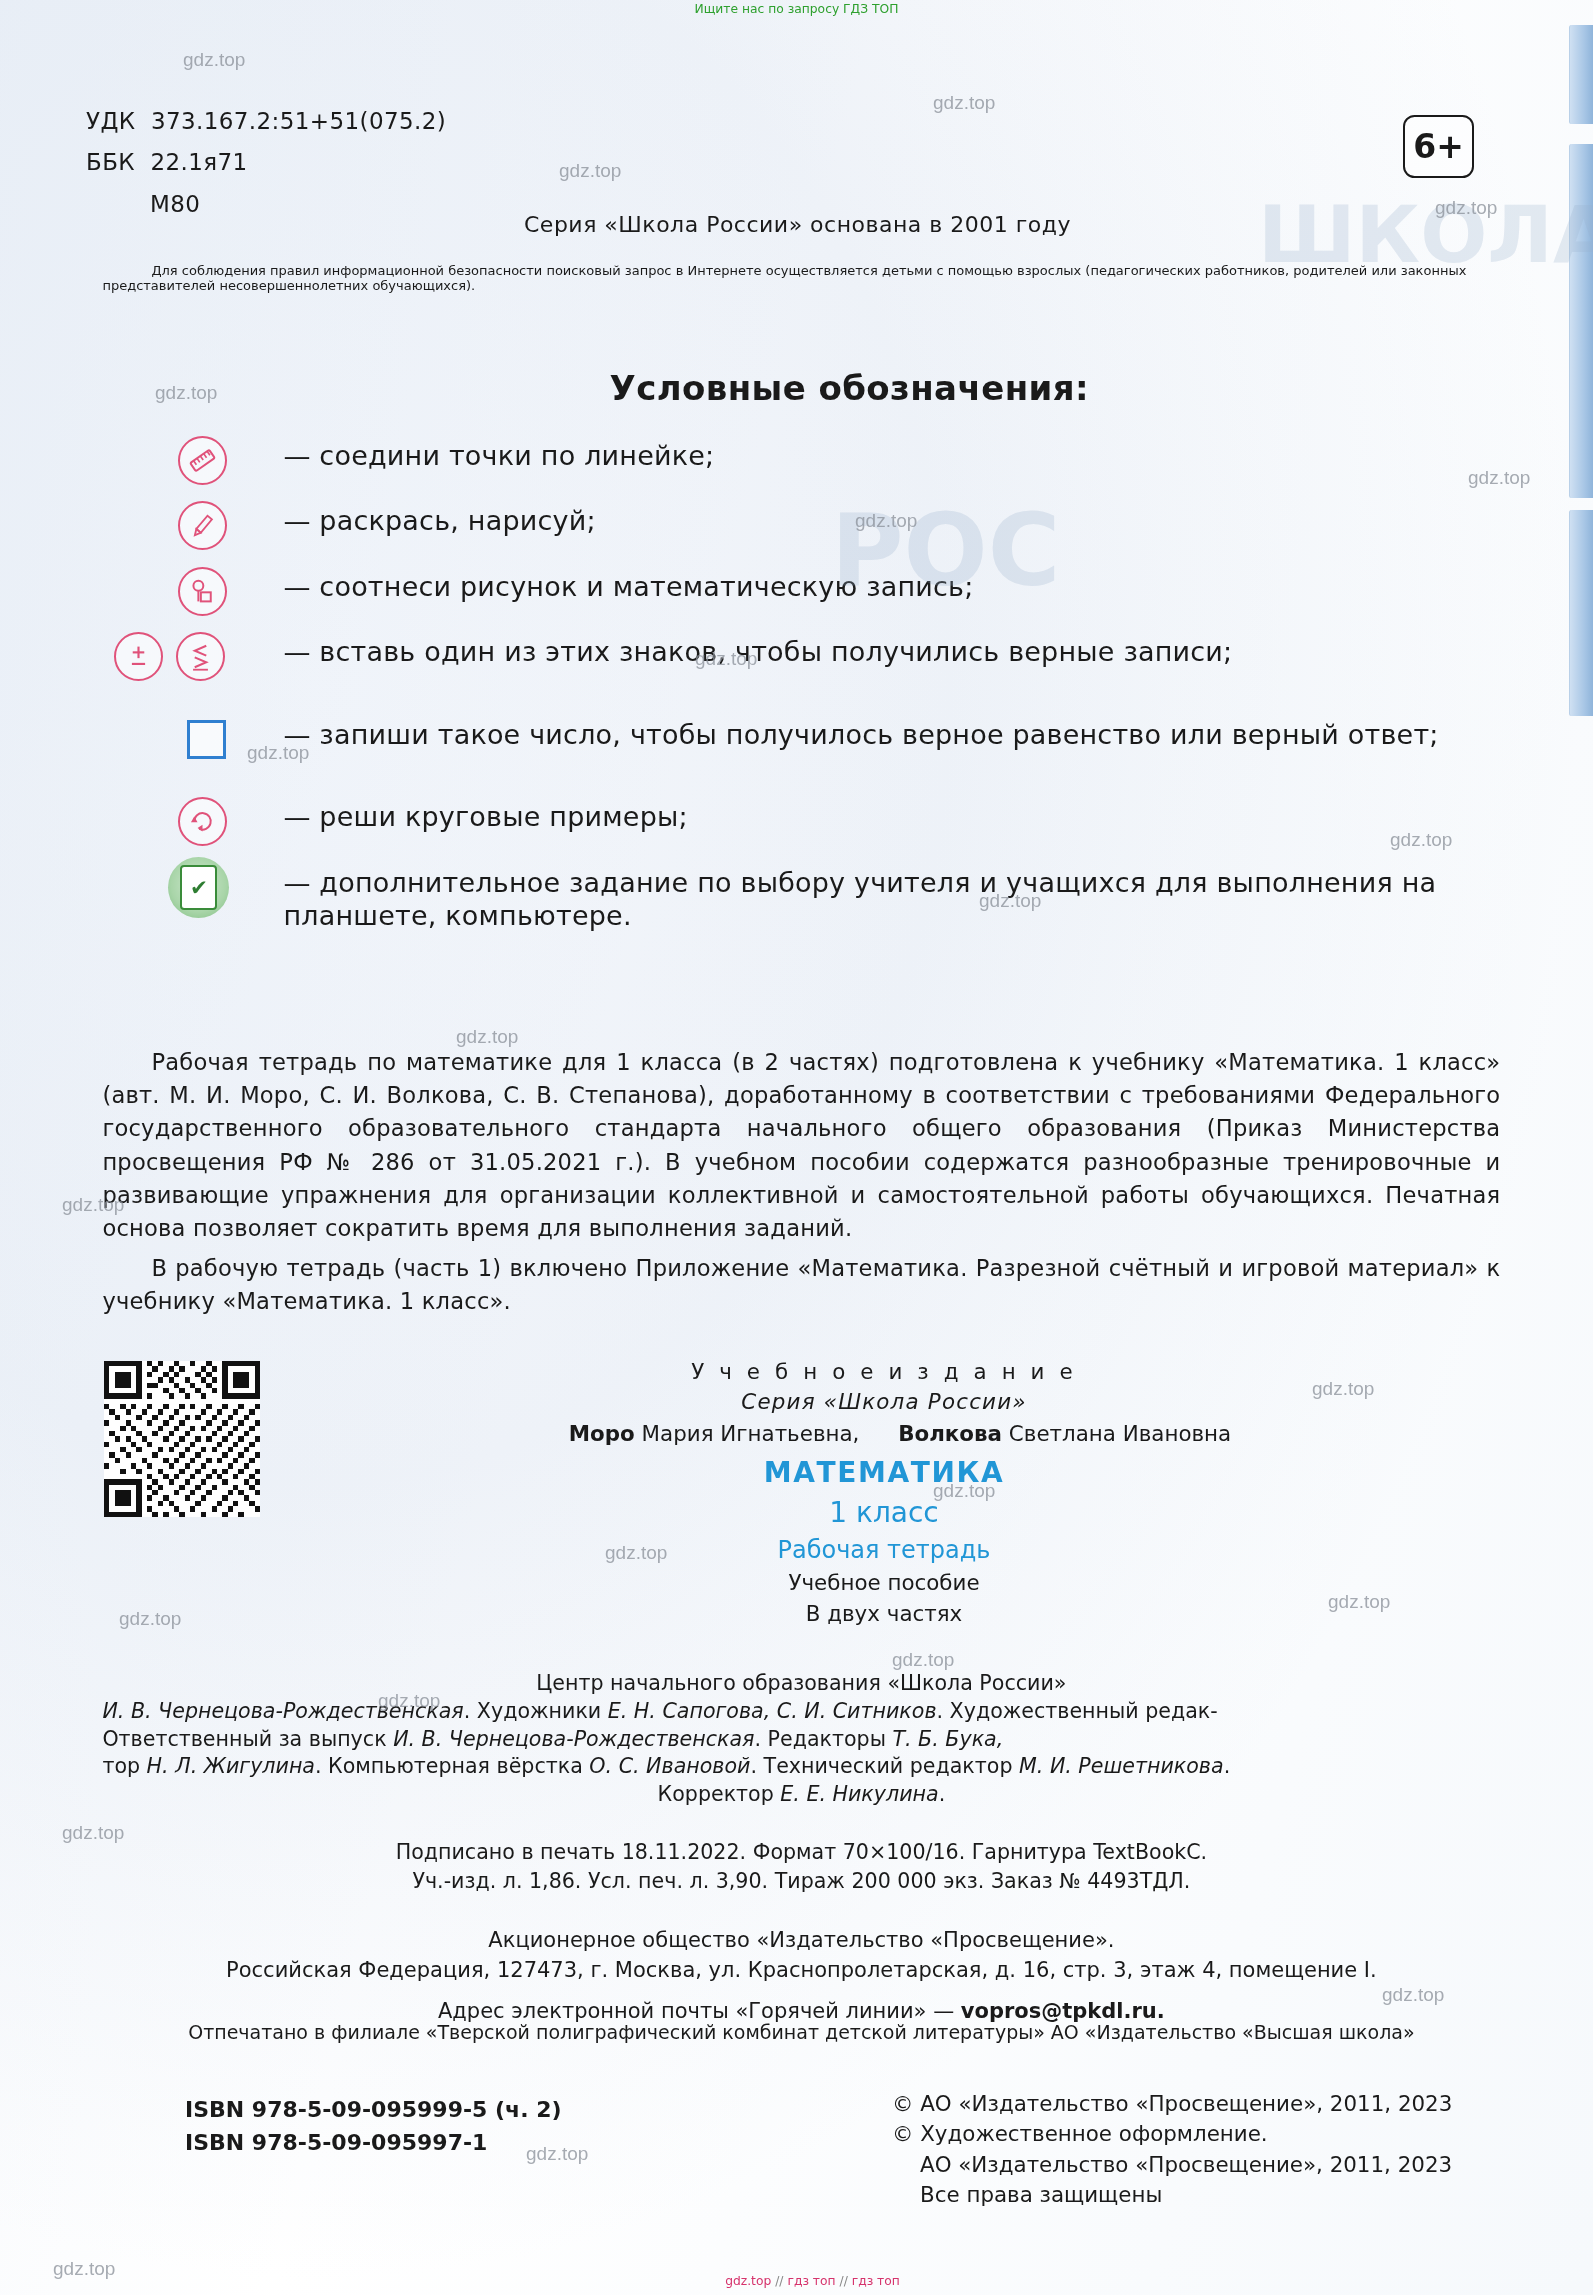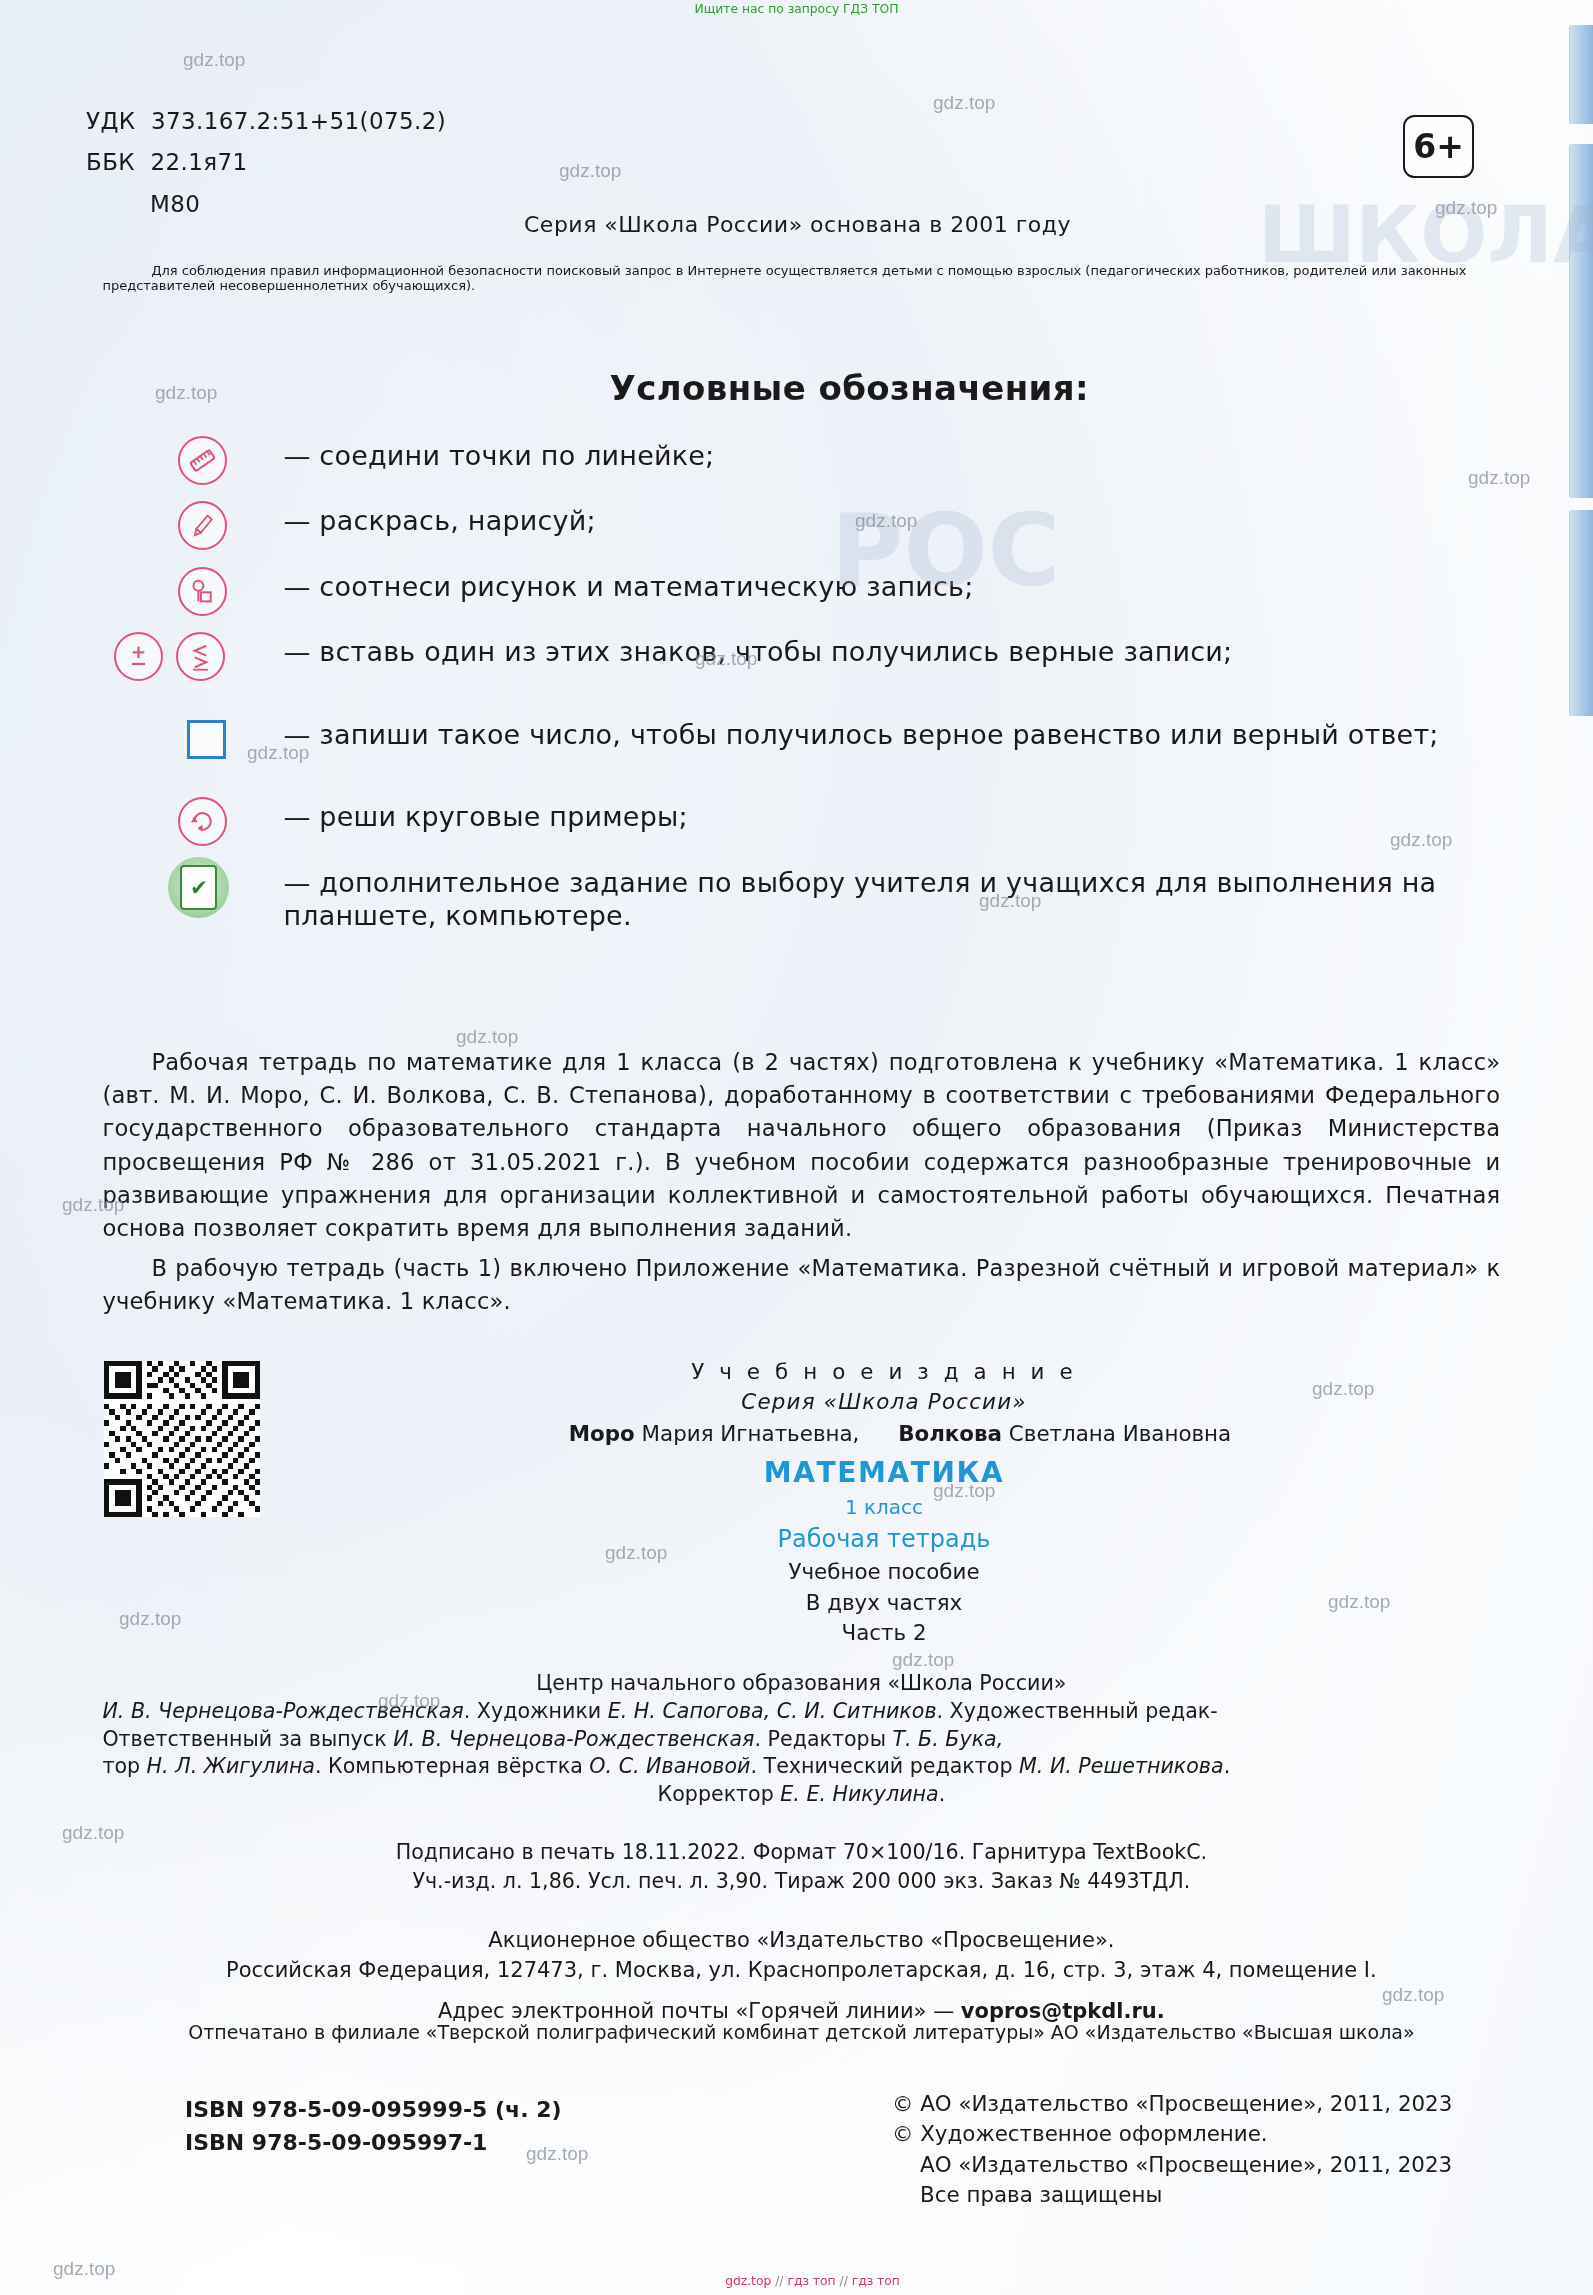--- a/index.html
+++ b/index.html
@@ -229,21 +229,21 @@
   .imprint .ser { font-style: italic; letter-spacing: 1.2px; font-size: 21.4px; }
   .imprint .authors { font-size: 21.4px; margin-top: 3.3px; }
   .imprint .authors b { font-weight: bold; margin-left: 32px; }
   .title-math {
     color: #2196d6;
     font-weight: bold;
     font-size: 28px;
     letter-spacing: 1.6px;
     margin-top: 5px;
   }
-  .title-class { color: #2196d6; font-size: 20px; margin-top: 1.6px; }
+  .title-class { color: #2196d6; font-size: 28px; margin-top: 1.6px; }
   .title-wb { color: #2196d6; font-size: 24px; margin-top: 1.6px; }
   .sub-line { font-size: 21.4px; margin-top: 0.8px; }
 
   .credits {
     position: absolute;
     left: 16.4px;
     top: 1670px;
     width: 1398px;
     font-size: 20.6px;
     line-height: 1.35;
@@ -673,21 +673,20 @@
       <div class="sp">У ч е б н о е   и з д а н и е</div>
       <div class="ser">Серия «Школа России»</div>
       <div class="authors">
         <b>Моро</b><span> Мария Игнатьевна, </span><b>Волкова</b><span> Светлана Ивановна</span>
       </div>
       <div class="title-math">МАТЕМАТИКА</div>
       <div class="title-class">1 класс</div>
       <div class="title-wb">Рабочая тетрадь</div>
       <div class="sub-line">Учебное пособие</div>
       <div class="sub-line">В двух частях</div>
-      <div class="sub-line">Часть 2</div>
     </div>
 
     <div class="credits">
       <div class="ctr">Центр начального образования «Школа России»</div>
       <div>
         <i>И. В. Чернецова-Рождественская</i><span>. Художники </span><i>Е. Н. Сапогова, С. И. Ситников</i><span>. Художественный редак-</span>
       </div>
       <div>
         <span>Ответственный за выпуск </span><i>И. В. Чернецова-Рождественская</i><span>. Редакторы </span><i>Т. Б. Бука,</i>
       </div>

